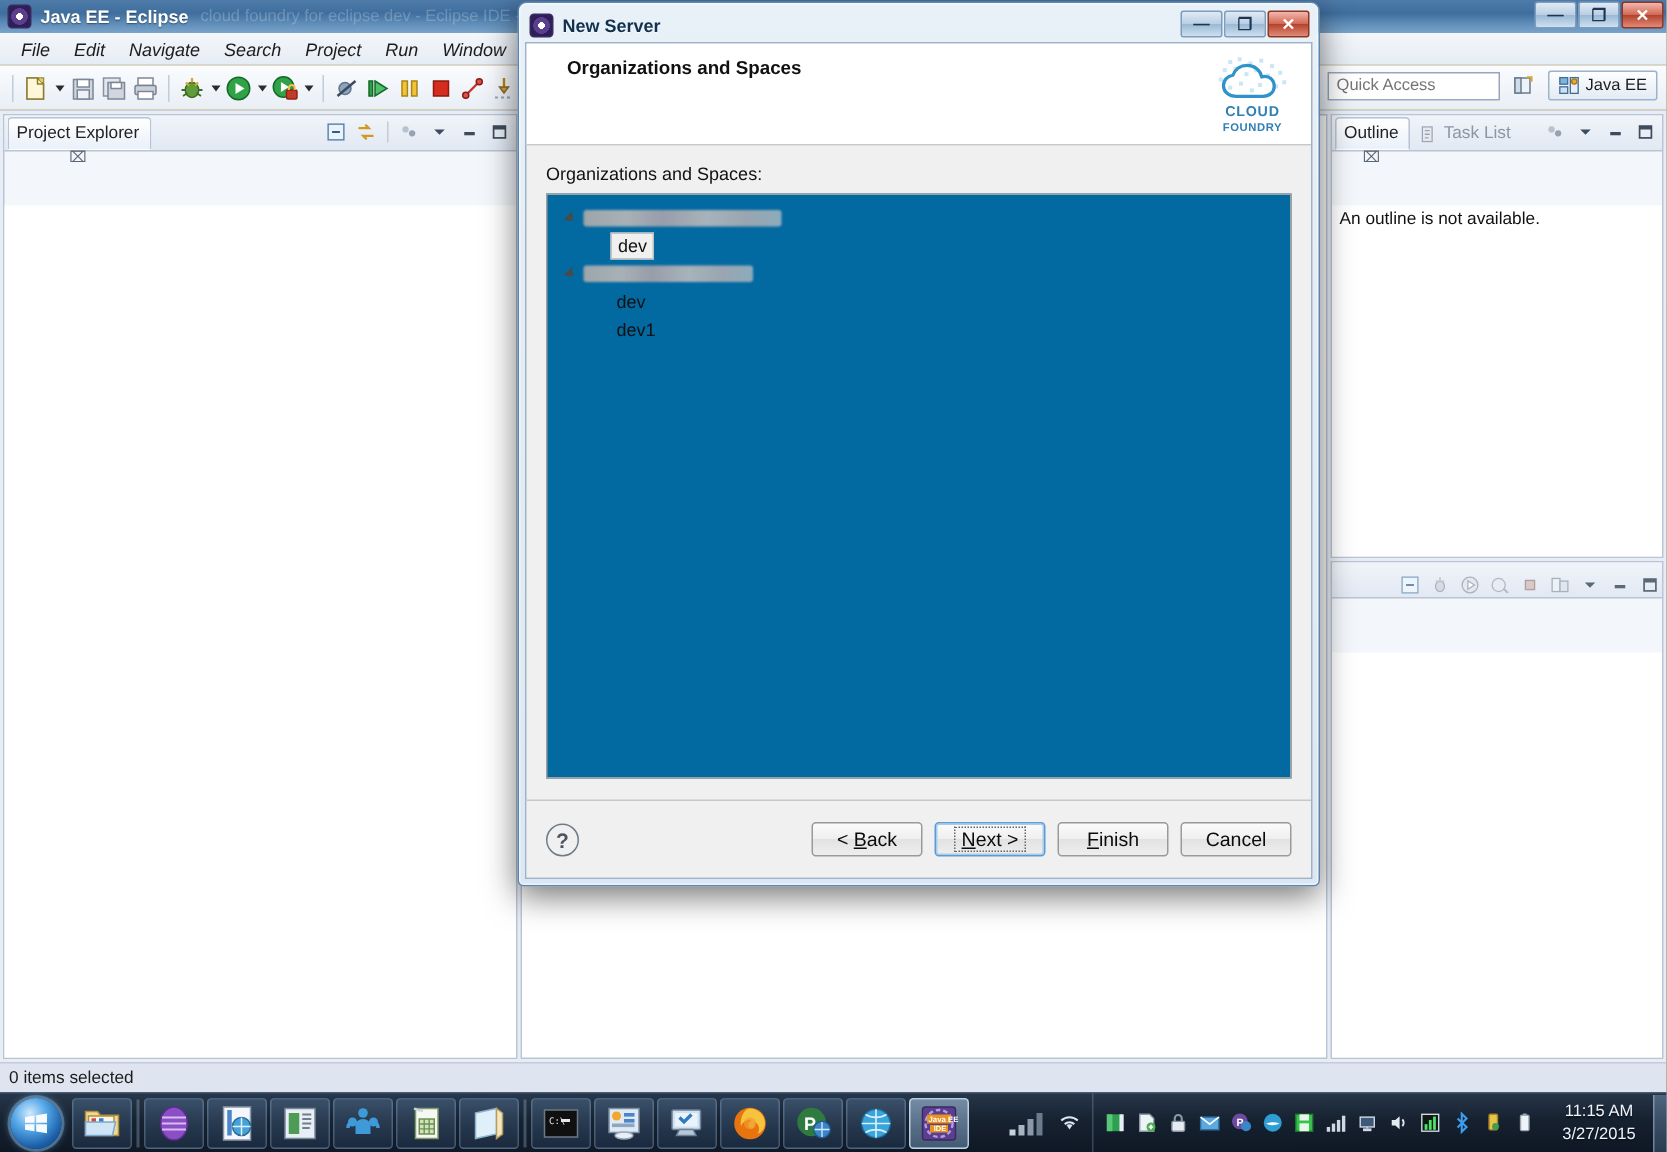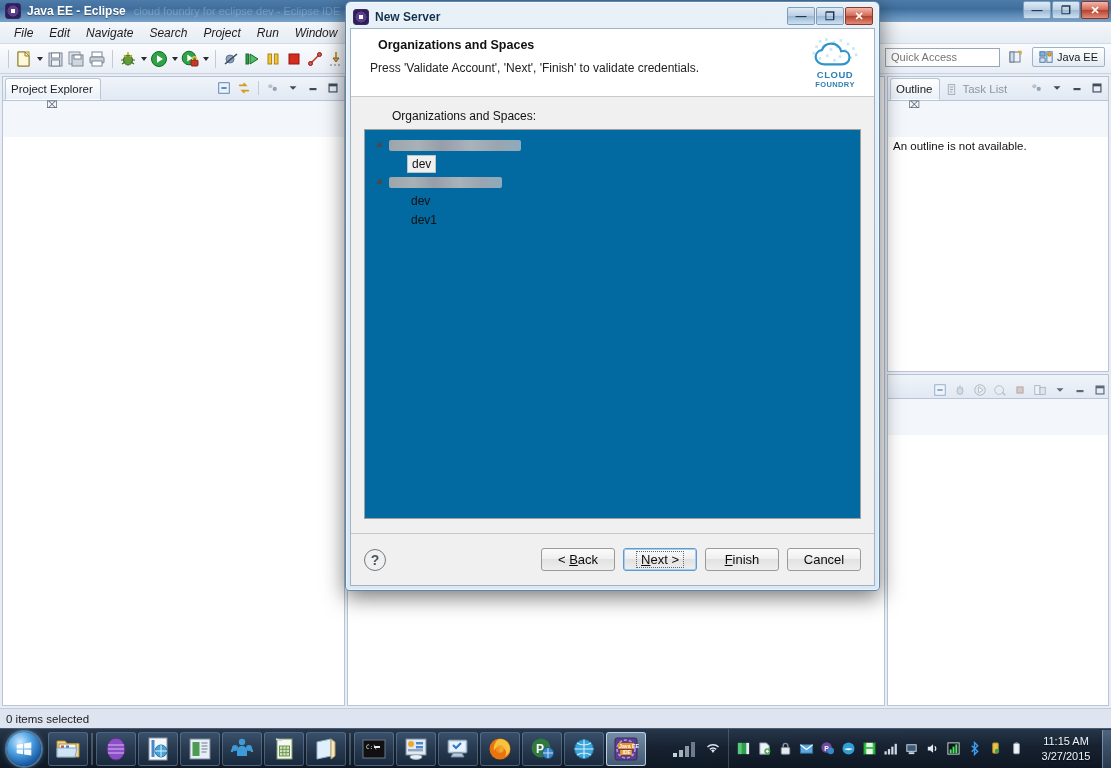--- a/index.html
+++ b/index.html
@@ -185,21 +185,21 @@
   #dialog-header .hdr-sub { font-size: 12px; color: #222; margin-top: 9px; margin-left: 8px; }
   #cf-logo {
     position: absolute; right: 8px; top: 3px; width: 62px; height: 62px;
     display: flex; flex-direction: column; align-items: center; justify-content: center;
   }
   #cf-logo .cf-cloud { width: 54px; height: 33px; }
   #cf-logo .cf-text1 { font-size: 9.5px; font-weight: bold; color: #2f7fb5; letter-spacing: .5px; line-height: 1.05; }
   #cf-logo .cf-text2 { font-size: 7.5px; font-weight: bold; color: #2f7fb5; letter-spacing: .4px; }
 
   #dialog-main { flex: 1; padding: 12px 13px 0 13px; display: flex; flex-direction: column; overflow: hidden; }
-  .field-label { font-size: 12px; color: #111; margin-bottom: 6px; margin-left: 28px; }
+  .field-label { font-size: 12px; color: #111; margin-bottom: 6px; }
   #org-tree {
     flex: 1; background: #0369a1; border: 1px solid #a0a0a0;
     overflow: auto; padding: 6px 0 0 0;
     margin-bottom: 14px;
   }
   .tree-row { display: flex; align-items: center; height: 18px; padding-left: 8px; font-size: 12px; color: #111; cursor: pointer; }
   .tree-twisty {
     width: 14px; flex: none; display: flex; align-items: center; justify-content: center;
   }
   .tree-twisty::before {
@@ -630,21 +630,20 @@
       <div class="wc">❐</div>
       <div class="wc close">✕</div>
     </div>
   </div>
 
   <div id="dialog-inner">
 
     <div id="dialog-header">
       <div>
         <div class="hdr-title">Organizations and Spaces</div>
-        <div class="hdr-sub">Press 'Validate Account', 'Next', 'Finish' to validate credentials.</div>
       </div>
       <div id="cf-logo">
         <svg class="cf-cloud" viewBox="0 0 60 36">
           <g fill="#9fd4ee" opacity=".55">
             <rect x="12" y="3" width="3" height="3"></rect>
               <rect x="19" y="1" width="3" height="3"></rect>
             <rect x="27" y="4" width="3" height="3"></rect>
               <rect x="35" y="2" width="3" height="3"></rect>
             <rect x="43" y="6" width="3" height="3"></rect>
               <rect x="8" y="9" width="3" height="3"></rect>

